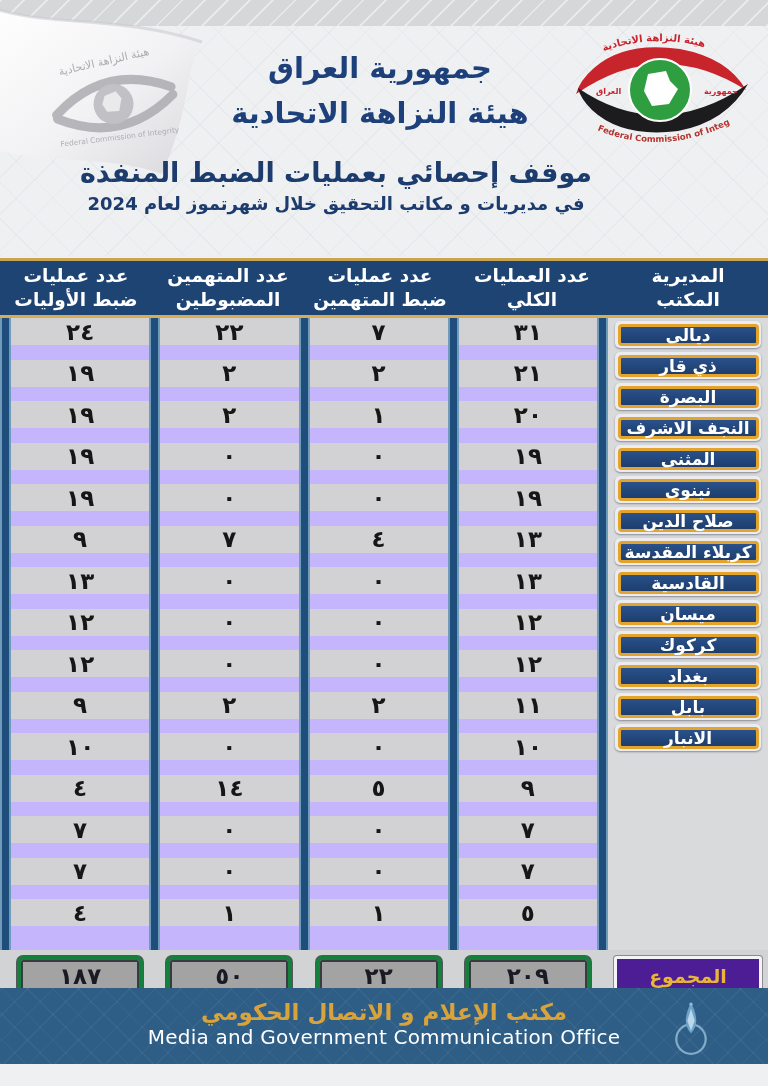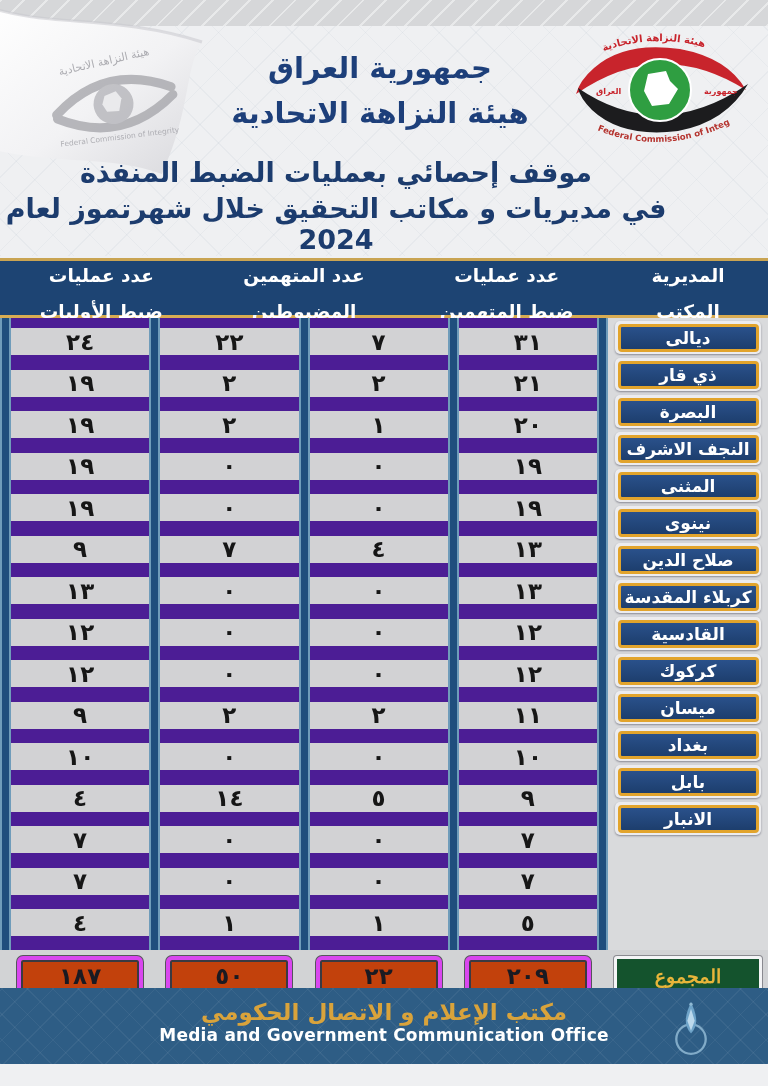--- a/index.html
+++ b/index.html
@@ -24,87 +24,87 @@
   .gov-title{
     position:absolute;top:46px;left:150px;width:460px;text-align:center;
     color:#1d3f7a;font-weight:bold;font-size:29px;line-height:1.55;
   }
   .logo{position:absolute;right:10px;top:24px;width:196px;height:134px;}
   .main-title{
     position:absolute;top:157px;left:0;width:672px;text-align:center;
     color:#1c3c6e;font-weight:bold;
   }
   .main-title .t1{font-size:27px;margin-bottom:5px;}
-  .main-title .t2{font-size:27px;}
+  .main-title .t2{font-size:18px;}
   
   .thead{
     position:absolute;top:258px;left:0;width:768px;height:60px;box-sizing:border-box;
     background:#1d4473;border-top:3px solid #c9a452;border-bottom:3px solid #d8ac52;
     display:flex;direction:rtl;align-items:center;
   }
   .th{flex:1;text-align:center;color:#ffffff;font-weight:bold;font-size:18.5px;line-height:1.32;}
   .th-names{flex:0 0 160px;}
-  .th span{display:block;margin-top:12px;}
+  .th span{display:block;}
   
   .tbody{
     position:absolute;top:318px;left:0;width:768px;height:632px;box-sizing:border-box;
     background:#1f4e7d;display:flex;direction:rtl;
   }
   .names-col{flex:0 0 160px;background:#d9dadc;box-sizing:border-box;padding:3px 7px 0 7px;}
   .name-frame{
-    height:33px;margin-bottom:4px;background:#ececee;border-radius:5px;
+    height:27px;margin-bottom:4px;background:#ececee;border-radius:5px;
     box-sizing:border-box;padding:2.5px;box-shadow:0 1px 2px rgba(40,40,60,.45);
   }
   .name-inner{
     height:100%;box-sizing:border-box;border:3px solid #e2a42c;border-radius:4px;
     background:linear-gradient(#2a518b,#1d3e6d);
     color:#fff;font-size:17px;font-weight:bold;white-space:nowrap;
     display:flex;align-items:center;justify-content:center;
   }
   .vsep{flex:0 0 11px;box-sizing:border-box;border-left:2px solid #6f9cba;border-right:2px solid #6f9cba;}
-  .panel{flex:1;background:#4c1d95;box-sizing:border-box;padding-top:10px;}
+  .panel{flex:1;background:#c4b5fd;box-sizing:border-box;}
   .cell{
     height:27px;margin-top:14.5px;background:#d2d2d4;
     display:flex;align-items:center;justify-content:center;
     font-size:23px;font-weight:bold;color:#161616;
   }
   .cell:first-child{margin-top:0;}
   
   .totals{
     position:absolute;top:950px;left:0;width:768px;height:52px;
     background:#d2d3d5;display:flex;direction:rtl;align-items:center;
   }
   .slot-names{flex:0 0 160px;display:flex;justify-content:center;}
   .ghost{flex:0 0 11px;}
   .slot{flex:1;display:flex;justify-content:center;}
   .total-label{
-    width:142px;height:34px;background:#14532d;border:3px solid #f4f4f6;border-radius:3px;
+    width:142px;height:34px;background:#4c1d95;border:3px solid #f4f4f6;border-radius:3px;
     box-shadow:0 0 0 1px #8a8a90;color:#e8b53a;font-size:19px;font-weight:bold;
-    display:flex;align-items:center;justify-content:center;font-family:Liberation Serif, serif;
+    display:flex;align-items:center;justify-content:center;
   }
   .gold-box{
-    width:118px;height:32px;background:#c2410c;border:4px solid #d946ef;border-radius:6px;
+    width:118px;height:32px;background:#a3a3a3;border:4px solid #15803d;border-radius:6px;
     box-shadow:0 0 0 1px #55555c, inset 0 0 0 2px #3a3a42;
     display:flex;align-items:center;justify-content:center;
     font-size:23px;font-weight:bold;color:#1a1a22;
   }
   .navy-strip{position:absolute;top:1002px;left:0;width:768px;height:8px;background:#1b4a77;}
   
   .footer{
     position:absolute;top:988px;left:0;width:768px;height:76px;background:#2e5d85;
     text-align:center;color:#fff;
   }
   .footer::before{
     content:"";position:absolute;inset:0;
     background-image:
       repeating-linear-gradient(45deg, rgba(255,255,255,.05) 0 1px, rgba(0,0,0,0) 1px 18px),
       repeating-linear-gradient(-45deg, rgba(255,255,255,.05) 0 1px, rgba(0,0,0,0) 1px 18px);
   }
   .footer-ar{position:relative;margin-top:11px;color:#d9a33b;font-size:23px;font-weight:bold;}
-  .footer-en{position:relative;font-size:17px;font-weight:bold;letter-spacing:.2px;}
+  .footer-en{position:relative;font-size:20px;font-weight:normal;letter-spacing:.2px;}
   .monument{position:absolute;right:54px;top:11px;width:46px;height:60px;}
 </style>
 </head>
 <body>
 
 <div class="page">
 
   <div class="top-strip"></div>
   <div class="hdr-pattern"></div>
 
@@ -156,20 +156,24 @@
     <div class="t1">موقف إحصائي بعمليات الضبط المنفذة</div>
     <div class="t2">في مديريات و مكاتب التحقيق خلال شهرتموز لعام 2024</div>
   </div>
 
   <div class="thead">
     <div class="th th-names">
       <span>المديرية</span>
       <span>المكتب</span>
     </div>
     <div class="th">
+      <span>عدد العمليات</span>
+      <span>الكلي</span>
+    </div>
+    <div class="th">
       <span>عدد عمليات</span>
       <span>ضبط المتهمين</span>
     </div>
     <div class="th">
       <span>عدد المتهمين</span>
       <span>المضبوطين</span>
     </div>
     <div class="th">
       <span>عدد عمليات</span>
       <span>ضبط الأوليات</span>
@@ -200,24 +204,24 @@
       <div class="name-frame">
           <div class="name-inner">صلاح الدين</div>
         </div>
       <div class="name-frame">
           <div class="name-inner">كربلاء المقدسة</div>
         </div>
       <div class="name-frame">
           <div class="name-inner">القادسية</div>
         </div>
       <div class="name-frame">
+          <div class="name-inner">ميسان</div>
+        </div>
+      <div class="name-frame">
           <div class="name-inner">كركوك</div>
-        </div>
-      <div class="name-frame">
-          <div class="name-inner">ميسان</div>
         </div>
       <div class="name-frame">
           <div class="name-inner">بغداد</div>
         </div>
       <div class="name-frame">
           <div class="name-inner">بابل</div>
         </div>
       <div class="name-frame">
           <div class="name-inner">الانبار</div>
         </div>

